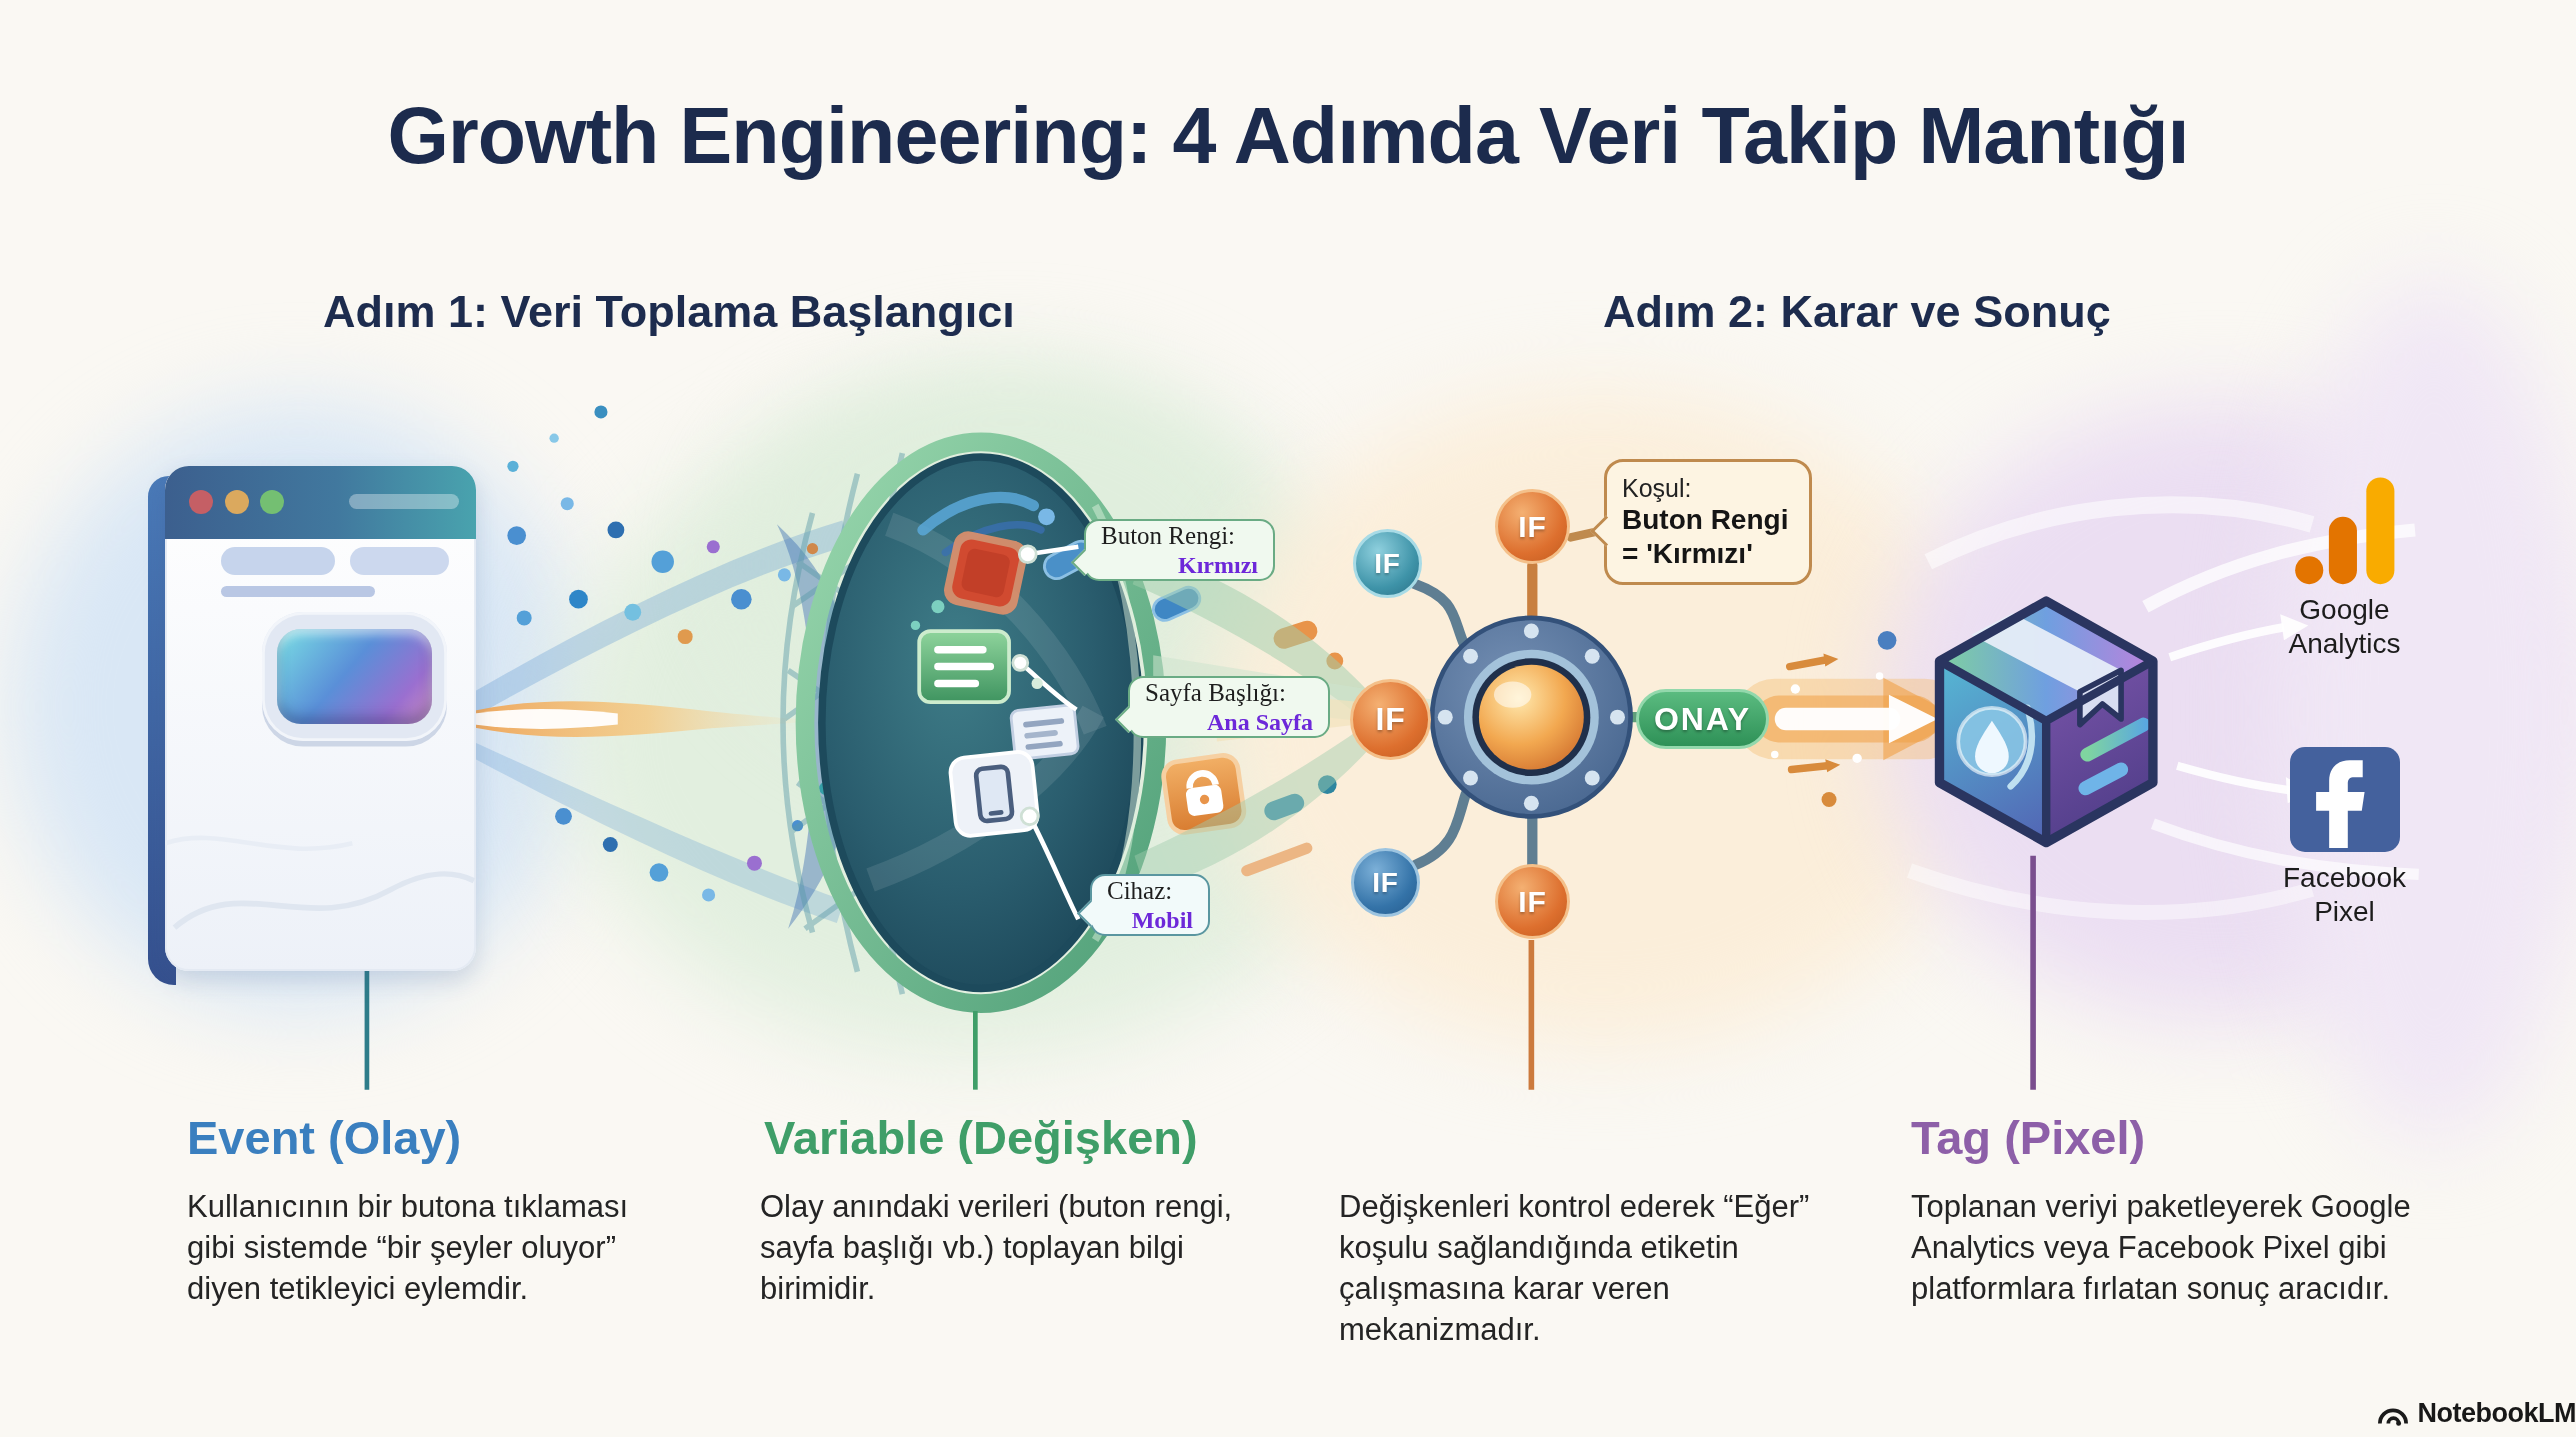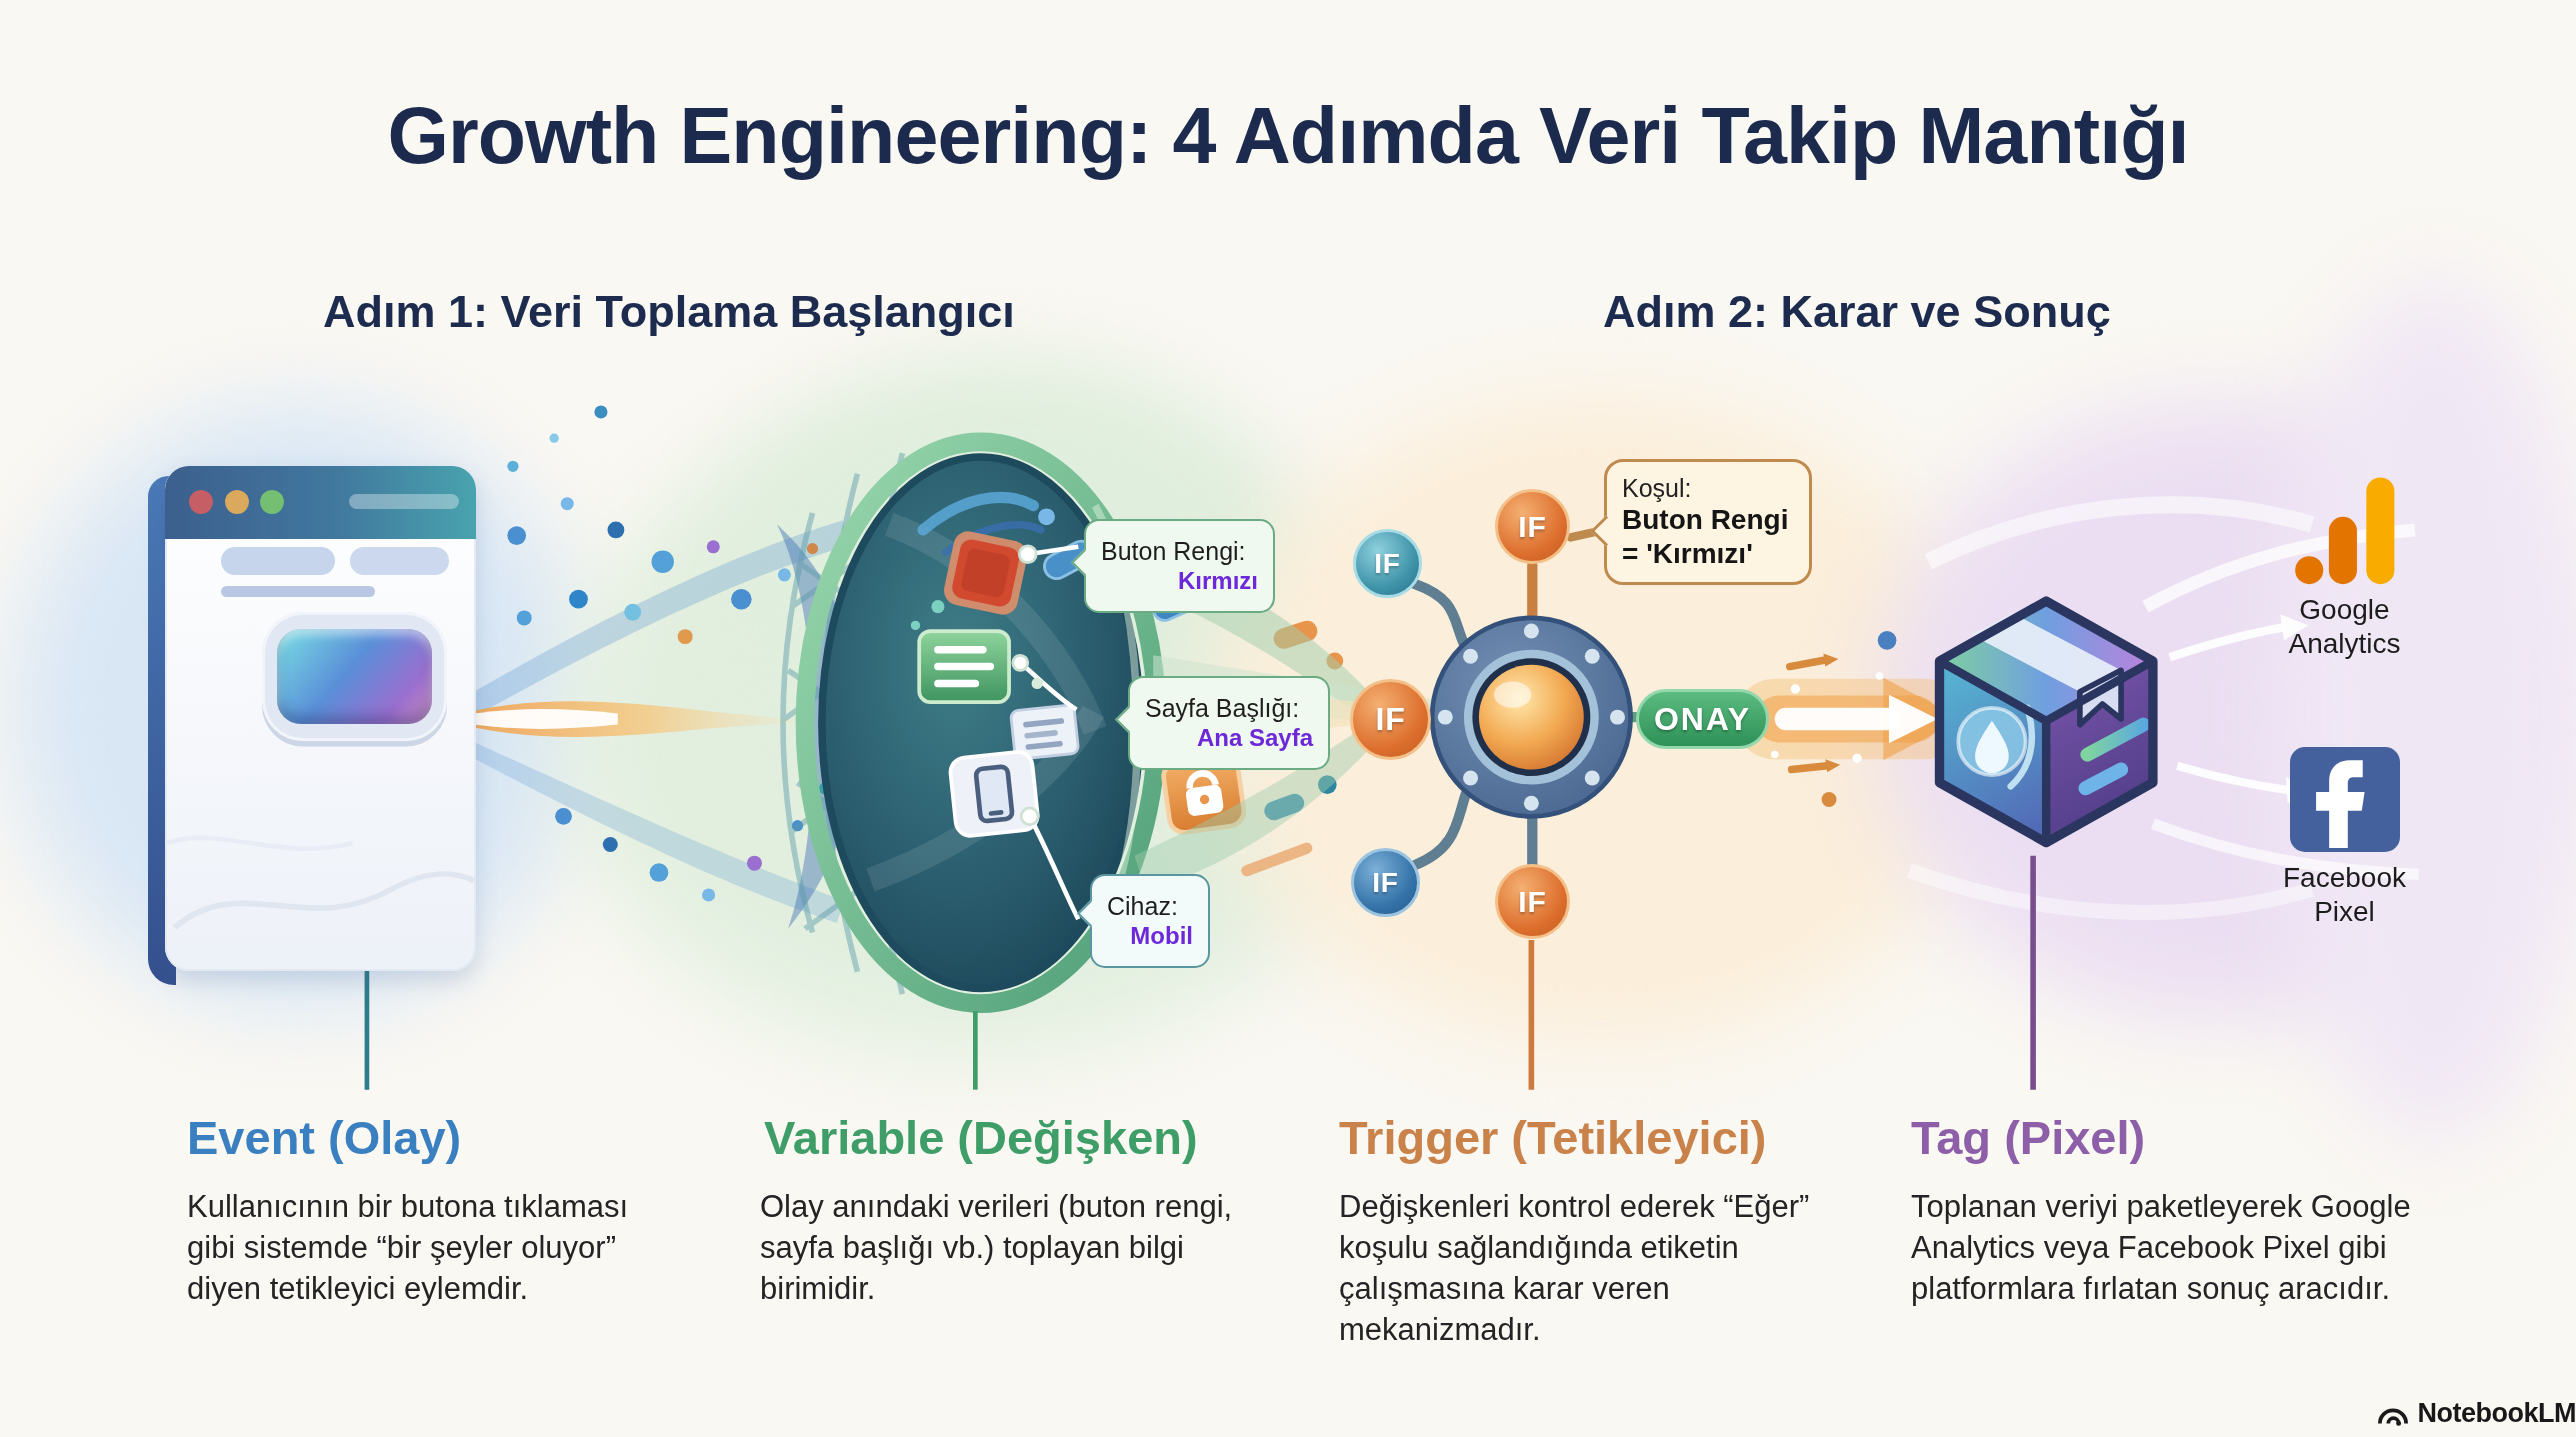--- a/index.html
+++ b/index.html
@@ -44,21 +44,21 @@
   .ph3{left:56px;top:120px;width:154px;height:11.2px;background:#b9c7e4;border-radius:5.6px;}
   .btn-outer{position:absolute;left:97px;top:146px;width:185px;height:129px;border-radius:41px;
              background:#e2e8f3;box-shadow:0 5.6px 0 #cdd6e6, inset 0 0 0 2.8px #f2f5fa;}
   .btn-inner{position:absolute;left:15px;top:17px;width:155px;height:95px;border-radius:24px;
              background:linear-gradient(130deg,#7ae0e4 0%,#5a8fd8 45%,#9a6fd0 78%,#cf8fc0 100%);
              box-shadow:inset 0 -7.5px 13px rgba(30,40,90,.35), inset 0 5.6px 9.4px rgba(255,255,255,.55);}
   .b-curves{position:absolute;left:0;bottom:5.6px;}
 
   
   .callout{position:absolute;z-index:5;background:#f0f9ef;border:2.8px solid #6aab84;border-radius:15px;
-           padding:16px 15px;line-height:1.18;}
+           padding:0 15px;line-height:1.18;font-family:Liberation Serif, serif;}
   .callout::before{content:"";position:absolute;left:-11.2px;top:32px;width:17px;height:17px;
            background:#f0f9ef;border-left:2.8px solid #6aab84;border-bottom:2.8px solid #6aab84;
            transform:rotate(45deg);}
   .c-label{display:block;font-size:25px;color:#1e1e1e;}
   .c-value{display:block;font-size:24px;font-weight:bold;color:#6d28d9;text-align:right;}
   .co-1{left:1084px;top:519px;width:191px;}
   .co-2{left:1128px;top:676px;width:202px;}
   .co-3{left:1090px;top:874px;width:120px;background:#f2fafa;border-color:#5a96a0;}
   .co-3::before{background:#f2fafa;border-color:#5a96a0;top:28px;}
 
@@ -430,21 +430,20 @@
     <svg width="110" height="105" viewBox="0 0 118 112">
       <path d="M78 14 h-14 c-13 0 -22 8 -22 22 v12 H28 v20 h14 v40 h20 V68 h15 l3 -20 H62 v-9 c0 -5 2 -7 7 -7 h9 z" fill="#ffffff"></path>
     </svg>
   </div>
   <div class="plat-label fb-label">Facebook Pixel</div>
 
   <div class="col-h ch-0">Event (Olay)</div>
   <div class="col-p cp-0">Kullanıcının bir butona tıklaması gibi sistemde “bir şeyler oluyor” diyen tetikleyici eylemdir.</div>
   <div class="col-h ch-1">Variable (Değişken)</div>
   <div class="col-p cp-1">Olay anındaki verileri (buton rengi, sayfa başlığı vb.) toplayan bilgi birimidir.</div>
-  <div class="col-h ch-2">Trigger (Tetikleyici)</div>
   <div class="col-p cp-2">Değişkenleri kontrol ederek “Eğer” koşulu sağlandığında etiketin çalışmasına karar veren mekanizmadır.</div>
   <div class="col-h ch-3">Tag (Pixel)</div>
   <div class="col-p cp-3">Toplanan veriyi paketleyerek Google Analytics veya Facebook Pixel gibi platformlara fırlatan sonuç aracıdır.</div>
 
   <div class="watermark">
     <svg width="34" height="30" viewBox="0 0 36 32">
       <path d="M4,26 A14,14 0 0 1 32,26" fill="none" stroke="#1a1a1a" stroke-width="4"></path>
       <path d="M13,26 A5.5,5.5 0 1 1 24,26" fill="none" stroke="#1a1a1a" stroke-width="4"></path>
       <circle cx="24" cy="26" r="2.6" fill="#1a1a1a"></circle>
     </svg>

